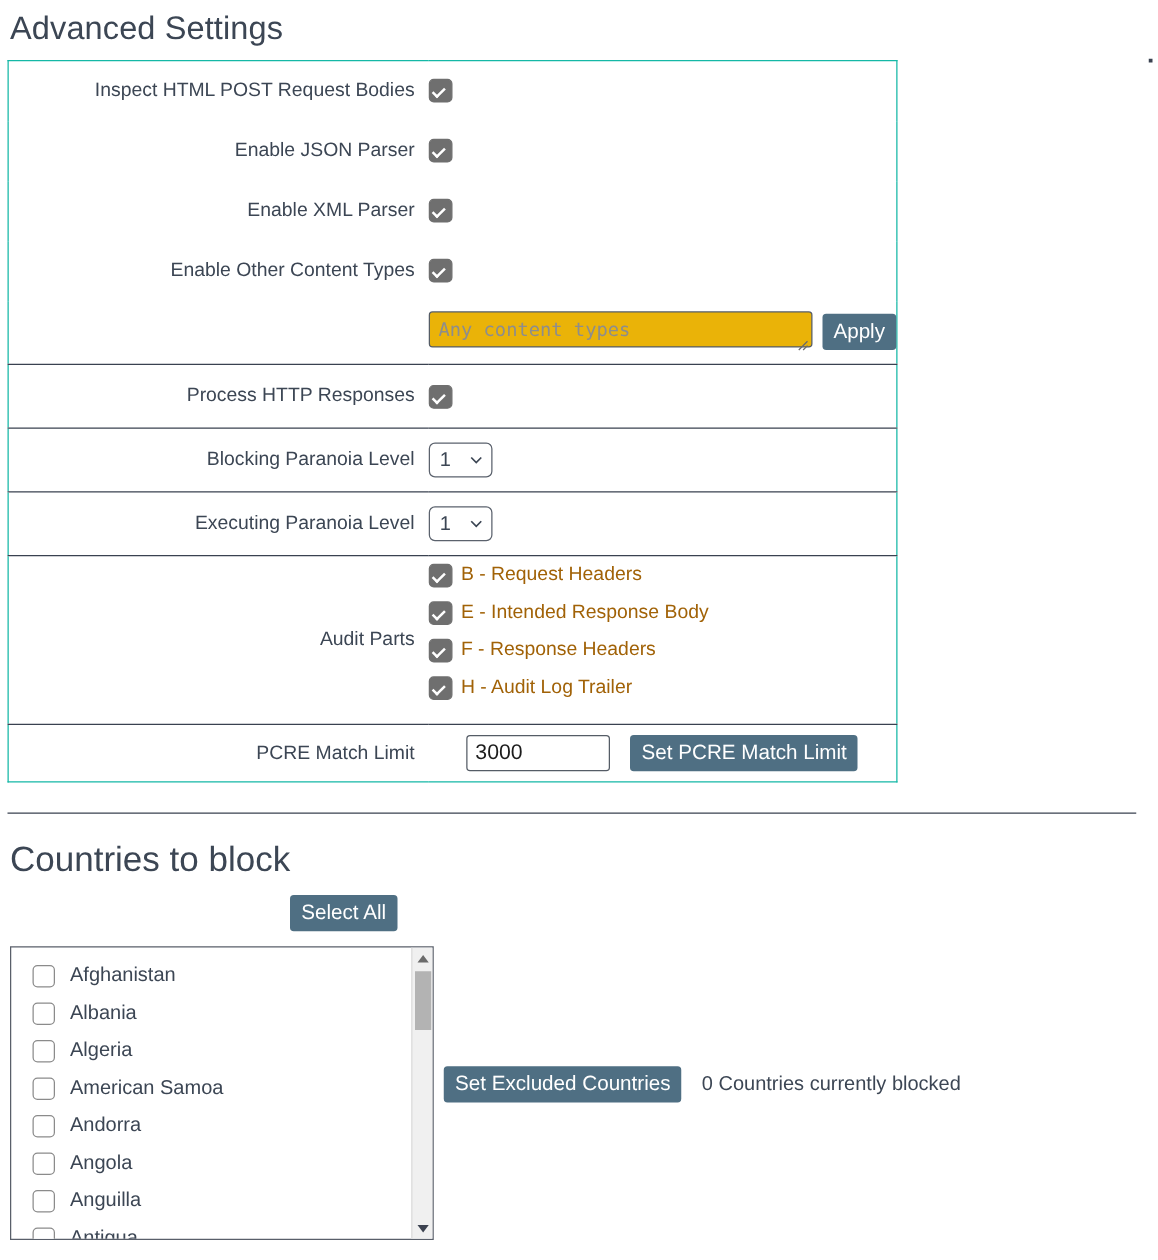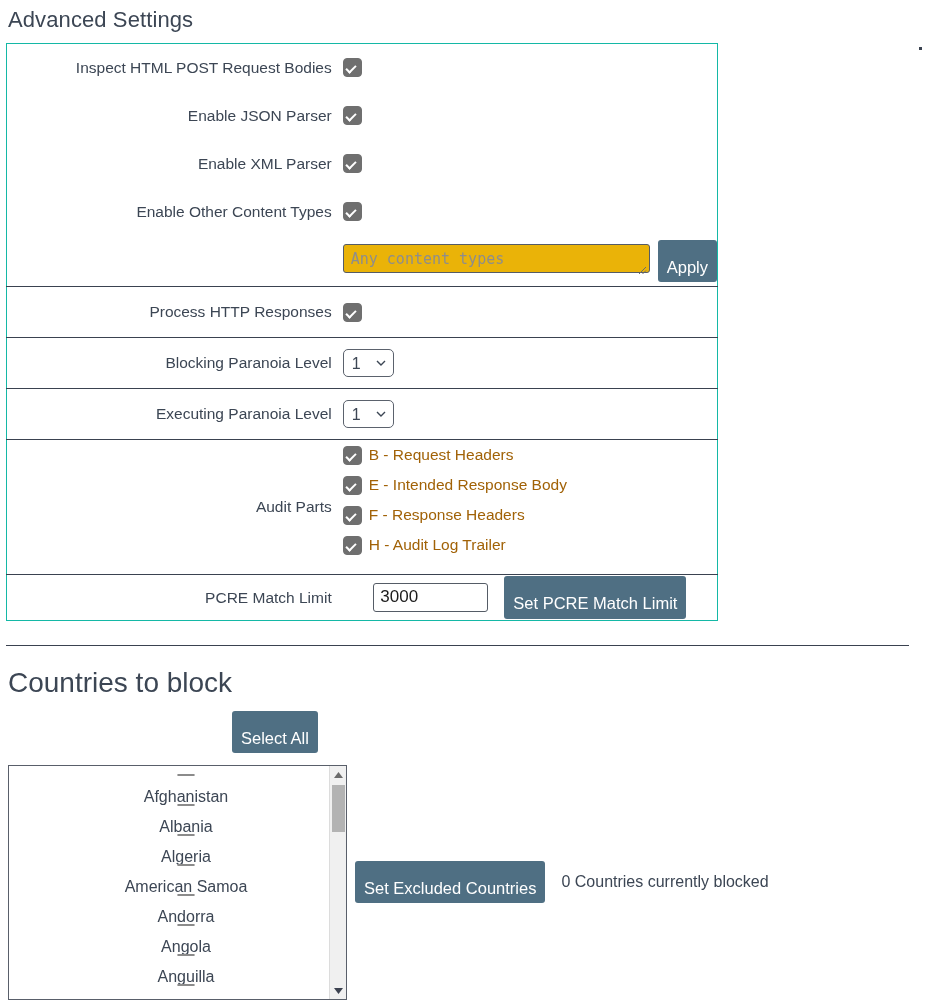--- a/index.html
+++ b/index.html
@@ -11,21 +11,21 @@
     overflow: hidden;
   }
   body {
     font-family: "Liberation Sans", sans-serif;
     color: #3c4654;
     -webkit-font-smoothing: antialiased;
   }
 
   
   .page-heading {
-    font-size: 22px;
+    font-size: 26px;
     font-weight: 400;
     color: #3c4654;
     margin: 0;
     padding: 7px 0 0 8px;
     letter-spacing: .1px;
   }
   .section-heading {
     font-size: 28px;
     font-weight: 400;
     color: #3c4654;
@@ -123,21 +123,21 @@
   .ta-wrap { position: relative; display: inline-block; }
 
   
   .btn {
     background: #4f6f83;
     color: #ffffff;
     border: none;
     border-radius: 3px;
     font-family: "Liberation Sans", sans-serif;
     font-size: 16.5px;
-    padding: 18px 9px 6px 9px;
+    padding: 5px 9px 6px 9px;
     cursor: pointer;
     line-height: 1.1;
     white-space: nowrap;
   }
 
   
   select.level {
     -webkit-appearance: none;
     appearance: none;
     width: 51px;
@@ -215,21 +215,20 @@
   .country-rows { padding: 8px 0 0 0; }
   .country-item {
     display: flex;
     align-items: center;
     gap: 12px;
     height: 30px;
     padding-left: 17px;
     font-size: 16px;
     color: #3c4654;
     cursor: pointer;
-    flex-direction: column;
   }
   .scrollbar {
     position: absolute;
     right: 0; top: 0;
     width: 17px; height: 100%;
     background: #f0f0f0;
     border-left: 1px solid #dcdcdc;
   }
   .sb-arrow {
     width: 17px; height: 17px;

